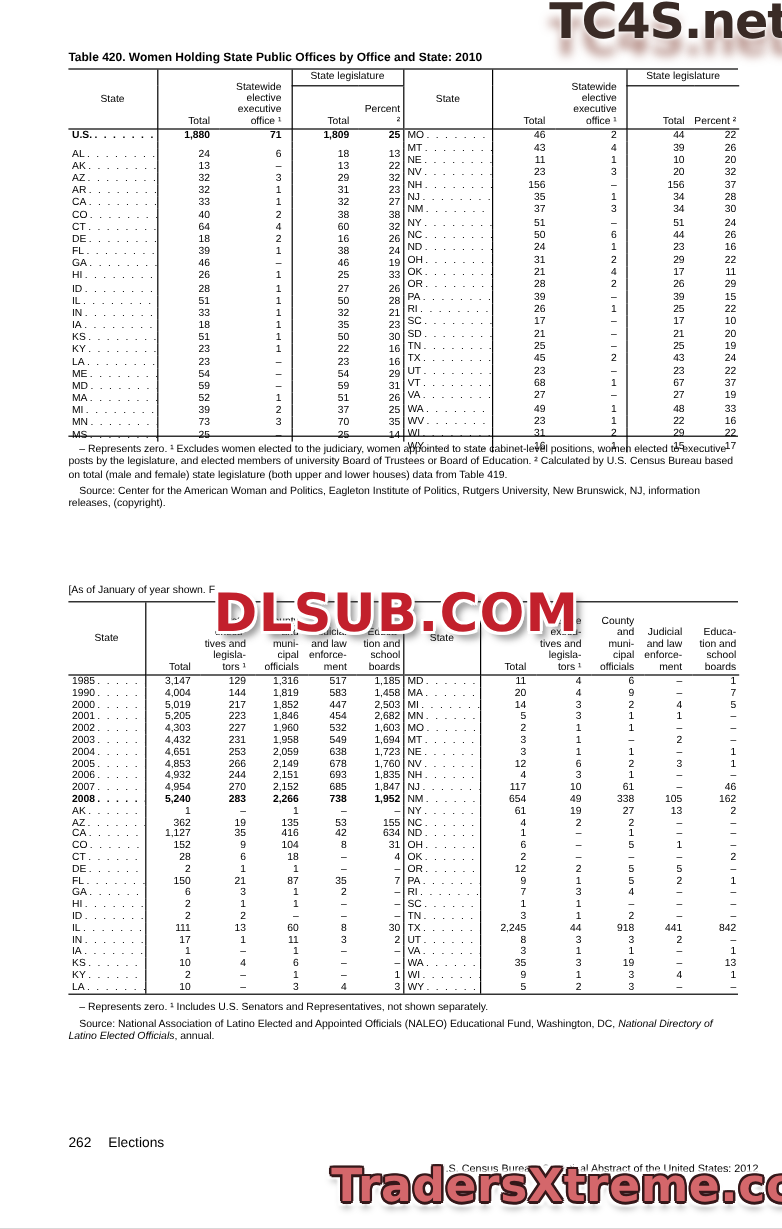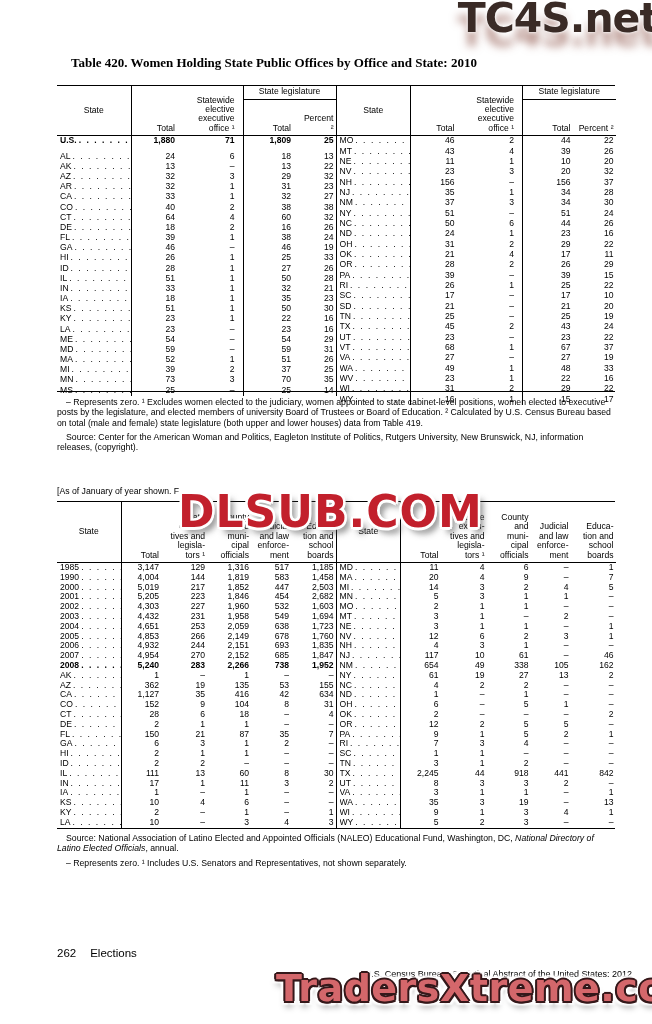--- a/index.html
+++ b/index.html
@@ -1,21 +1,21 @@
 <!DOCTYPE html>
 <html><head>
 <meta charset="utf-8">
 <style>
   html,body{margin:0;padding:0;background:#9a9a9a;}
   .page{position:relative;width:652px;height:1024px;margin:0 auto;background:#ffffff;overflow:hidden;
         font-family:"Liberation Sans",sans-serif;color:#000;}
   .sec{position:absolute;left:57px;width:558px;}
   .sec420{top:41px;}
   .sec421{top:484px;}
-  .ttl{font-family:Liberation Serif, serif;font-weight:bold;font-size:13px;line-height:15.5px;margin:14px;}
+  .ttl{font-family:Liberation Sans, sans-serif;font-weight:bold;font-size:10px;line-height:15.5px;margin:0;}
   .sub{font-size:8.7px;line-height:10px;margin:2px 0 5px 0;}
   .pre{white-space:pre-line;}
 
   .tw{display:flex;border-top:1px solid #000;border-bottom:1.4px solid #000;}
   table{border-collapse:collapse;table-layout:fixed;width:279px;}
   table.lh{border-right:1px solid #000;}
   th,td{padding:0;font-weight:normal;}
   thead th{font-size:8.6px;line-height:9.4px;vertical-align:bottom;text-align:right;
            padding:10px 8px 2px 0;border-bottom:1px solid #000;}
   th.c-state{text-align:center;vertical-align:middle;padding:0;border-right:1px solid #000;}
@@ -1518,22 +1518,22 @@
               <td class="num">5</td>
               <td class="num">2</td>
               <td class="num">3</td>
               <td class="num">–</td>
               <td class="num">–</td>
             </tr>
           </tbody>
       </table>
     </div>
 
+    <p class="fn first">– Represents zero. ¹ Includes U.S. Senators and Representatives, not shown separately.</p>
     <p class="fn"><span>Source: National Association of Latino Elected and Appointed Officials (NALEO) Educational Fund, Washington, DC, </span><span class="it">National Directory of Latino Elected Officials</span><span>, annual.</span></p>
-    <p class="fn first">– Represents zero. ¹ Includes U.S. Senators and Representatives, not shown separately.</p>
   </section>
 
   <div class="pgblock">
     <span>262</span><span>Elections</span>
   </div>
   <div class="census">U.S. Census Bureau, Statistical Abstract of the United States: 2012</div>
 
 </div>
 
 </body></html>

